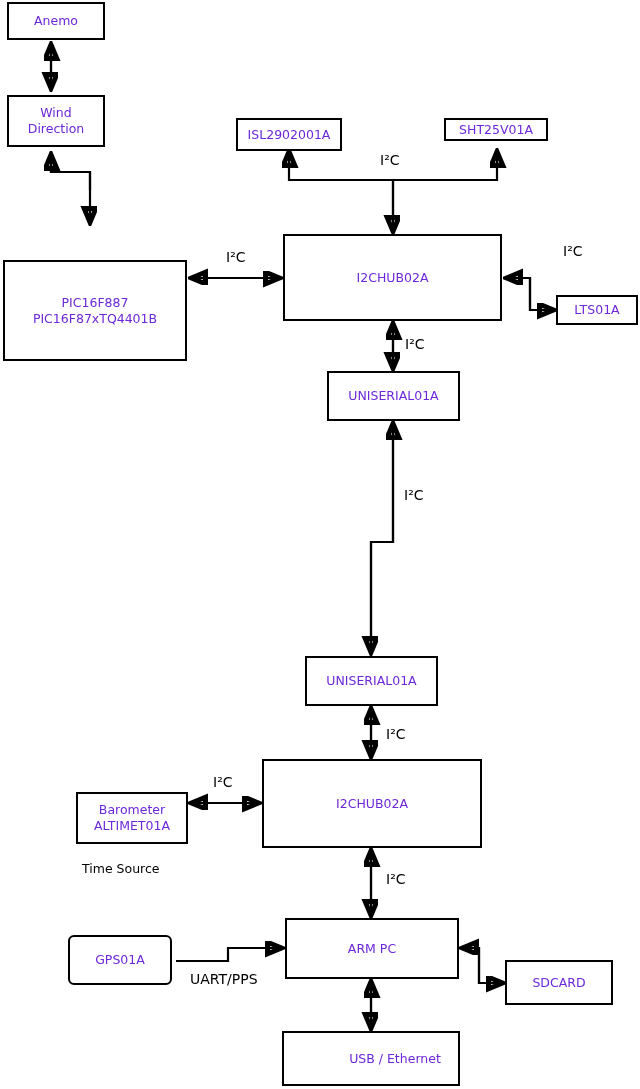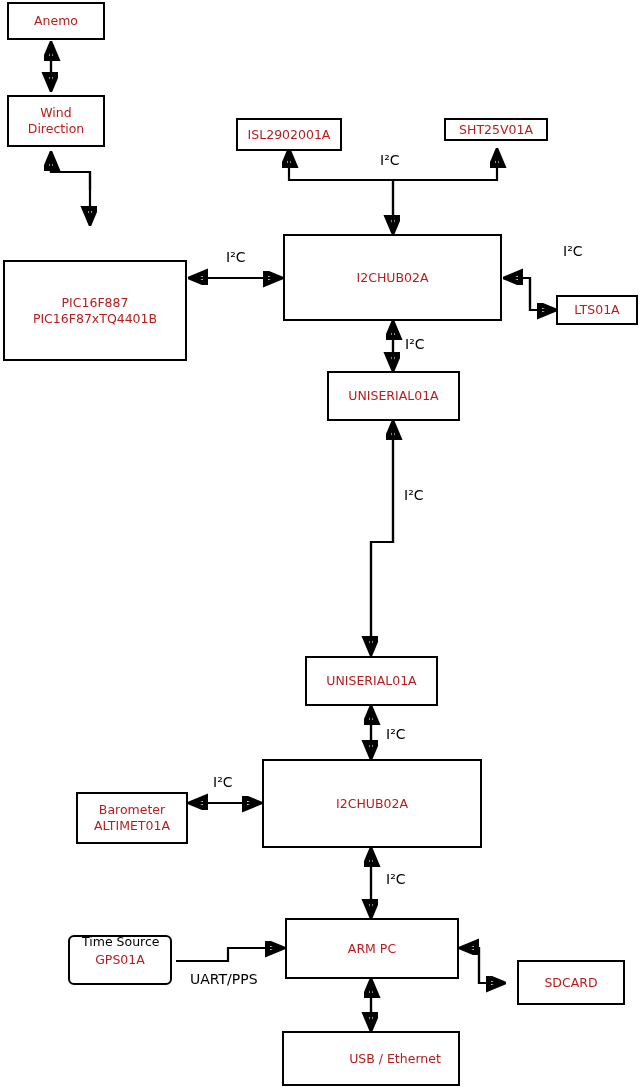--- a/index.html
+++ b/index.html
@@ -17,21 +17,21 @@
   }
   .node {
     position: absolute;
     box-sizing: border-box;
     border: 2px solid #000000;
     background: #ffffff;
     display: flex;
     align-items: center;
     justify-content: center;
     text-align: center;
-    color: #b91c1c;
+    color: #6d28d9;
     font-size: 12.5px;
     line-height: 1.28;
     z-index: 3;
   }
   .node span { display: block; white-space: pre-line; }
   .edge-label {
     position: absolute;
     color: #000000;
     font-size: 14px;
     white-space: nowrap;
@@ -160,21 +160,21 @@
   </div>
 
   <div class="node" style="left:285px; top:918px; width:174px; height:61px;">
     <span>ARM PC</span>
   </div>
 
   <div class="node" style="left:68px; top:935px; width:104px; height:50px;border-radius:6px;">
     <span>GPS01A</span>
   </div>
 
-  <div class="node" style="left:505px; top:960px; width:108px; height:45px;margin-left:12px;">
+  <div class="node" style="left:505px; top:960px; width:108px; height:45px;">
     <span>SDCARD</span>
   </div>
 
   <div class="node" style="left:282px; top:1031px; width:178px; height:55px;padding-left:48px;">
     <span>USB / Ethernet</span>
   </div>
 
   <div class="edge-label" style="left:380px; top:152px;">
     <span>I²C</span>
   </div>
@@ -204,17 +204,17 @@
   </div>
 
   <div class="edge-label" style="left:386px; top:871px;">
     <span>I²C</span>
   </div>
 
   <div class="edge-label" style="left:190px; top:971px;">
     <span>UART/PPS</span>
   </div>
 
-  <div class="free-label" style="left:82px; top:934px;text-align:right;">
+  <div class="free-label" style="left:82px; top:861px;text-align:right;">
     <span>Time Source</span>
   </div>
 
 </div>
 
 </body></html>

